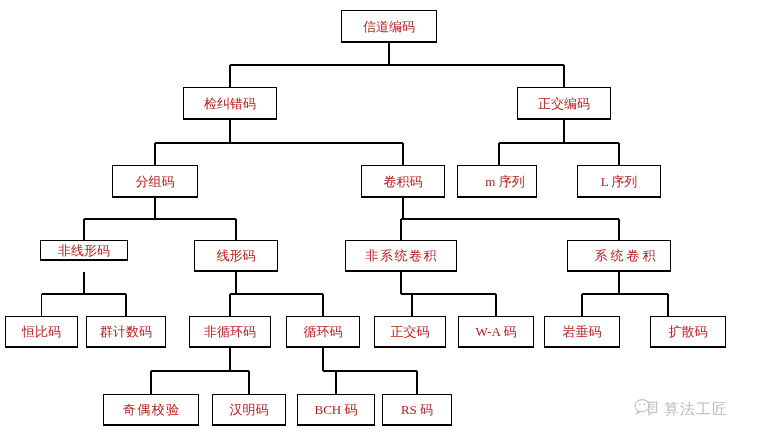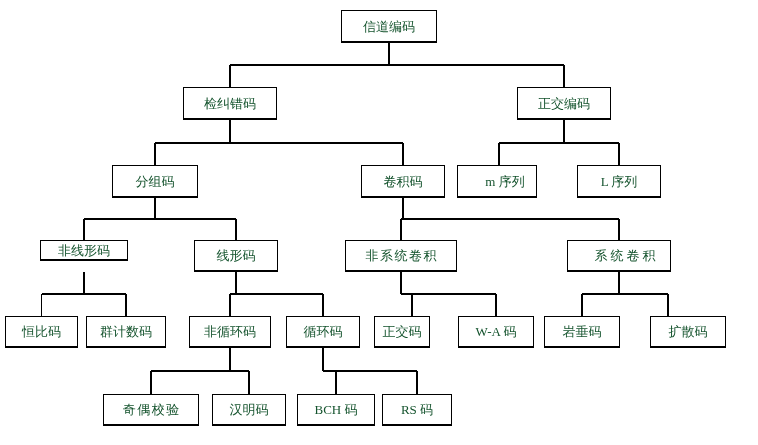--- a/index.html
+++ b/index.html
@@ -24,21 +24,21 @@
   }
   .node {
     position: absolute;
     box-sizing: border-box;
     background: #ffffff;
     border: 1px solid #000000;
     border-bottom-width: 2px;
     display: flex;
     align-items: center;
     justify-content: center;
-    color: #14532d;
+    color: #b91c1c;
     font-size: 13px;
     line-height: 1;
     white-space: nowrap;
     z-index: 2;
   }
   .node.sp1 { letter-spacing: 1.5px; text-indent: 1.5px; }
   .node.sp2 { letter-spacing: 3px;   text-indent: 3px; padding-left: 12px; }
   .watermark {
     position: absolute;
     left: 634px;
@@ -119,24 +119,45 @@
       <div class="node" style="left: 457px; top: 165px; width: 80px; height: 33px; padding-left: 16px;">m 序列</div>
       <div class="node" style="left: 577px; top: 165px; width: 84px; height: 33px;">L 序列</div>
       <div class="node" style="left: 40px; top: 240px; width: 88px; height: 21px;">非线形码</div>
       <div class="node" style="left: 194px; top: 240px; width: 84px; height: 32px;">线形码</div>
       <div class="node sp1" style="left: 345px; top: 240px; width: 112px; height: 32px;">非系统卷积</div>
       <div class="node sp2" style="left: 567px; top: 240px; width: 104px; height: 32px;">系统卷积</div>
       <div class="node" style="left: 5px; top: 316px; width: 73px; height: 32px;">恒比码</div>
       <div class="node" style="left: 86px; top: 316px; width: 80px; height: 32px;">群计数码</div>
       <div class="node" style="left: 189px; top: 316px; width: 82px; height: 32px;">非循环码</div>
       <div class="node" style="left: 286px; top: 316px; width: 74px; height: 32px;">循环码</div>
-      <div class="node" style="left: 374px; top: 316px; width: 56px; height: 32px;">正交码</div>
+      <div class="node" style="left: 374px; top: 316px; width: 72px; height: 32px;">正交码</div>
       <div class="node" style="left: 458px; top: 316px; width: 76px; height: 32px;">W-A 码</div>
       <div class="node" style="left: 544px; top: 316px; width: 76px; height: 32px;">岩垂码</div>
       <div class="node" style="left: 630px; top: 316px; width: 76px; height: 32px; margin-left: 20px;">扩散码</div>
       <div class="node sp1" style="left: 103px; top: 394px; width: 96px; height: 32px; font-family: Liberation Serif, serif;">奇偶校验</div>
       <div class="node" style="left: 212px; top: 394px; width: 74px; height: 32px;">汉明码</div>
       <div class="node" style="left: 297px; top: 394px; width: 78px; height: 32px;">BCH 码</div>
       <div class="node" style="left: 382px; top: 394px; width: 70px; height: 32px;">RS 码</div>
     </div>
 
+  <div class="watermark">
+    <span class="wm-icon">
+      <svg width="24" height="21" viewBox="0 0 24 21" aria-hidden="true">
+        <g fill="none" stroke="#c4c4c4" stroke-width="1.2">
+          <ellipse cx="8.2" cy="8.6" rx="7.2" ry="6"></ellipse>
+          <path d="M4.2 13.4 L2.6 16.6 L6.4 14.6"></path>
+        </g>
+        <circle cx="5.8" cy="7.4" r="0.95" fill="#c4c4c4"></circle>
+        <circle cx="10.4" cy="7.4" r="0.95" fill="#c4c4c4"></circle>
+        <g fill="none" stroke="#c4c4c4" stroke-width="1.2">
+          <path d="M14.6 5.2 H22.6 V15.4 H17.6 L15.2 17.8 V15.4 H14.6 Z"></path>
+        </g>
+        <g stroke="#c4c4c4" stroke-width="1" stroke-linecap="round">
+          <line x1="16.3" y1="7.8" x2="21.1" y2="7.8"></line>
+          <line x1="16.3" y1="10.0" x2="21.1" y2="10.0"></line>
+          <line x1="16.3" y1="12.2" x2="19.4" y2="12.2"></line>
+        </g>
+      </svg>
+    </span>
+    <span class="wm-text">算法工匠</span>
+  </div>
 
 </div>
 
 </body></html>

